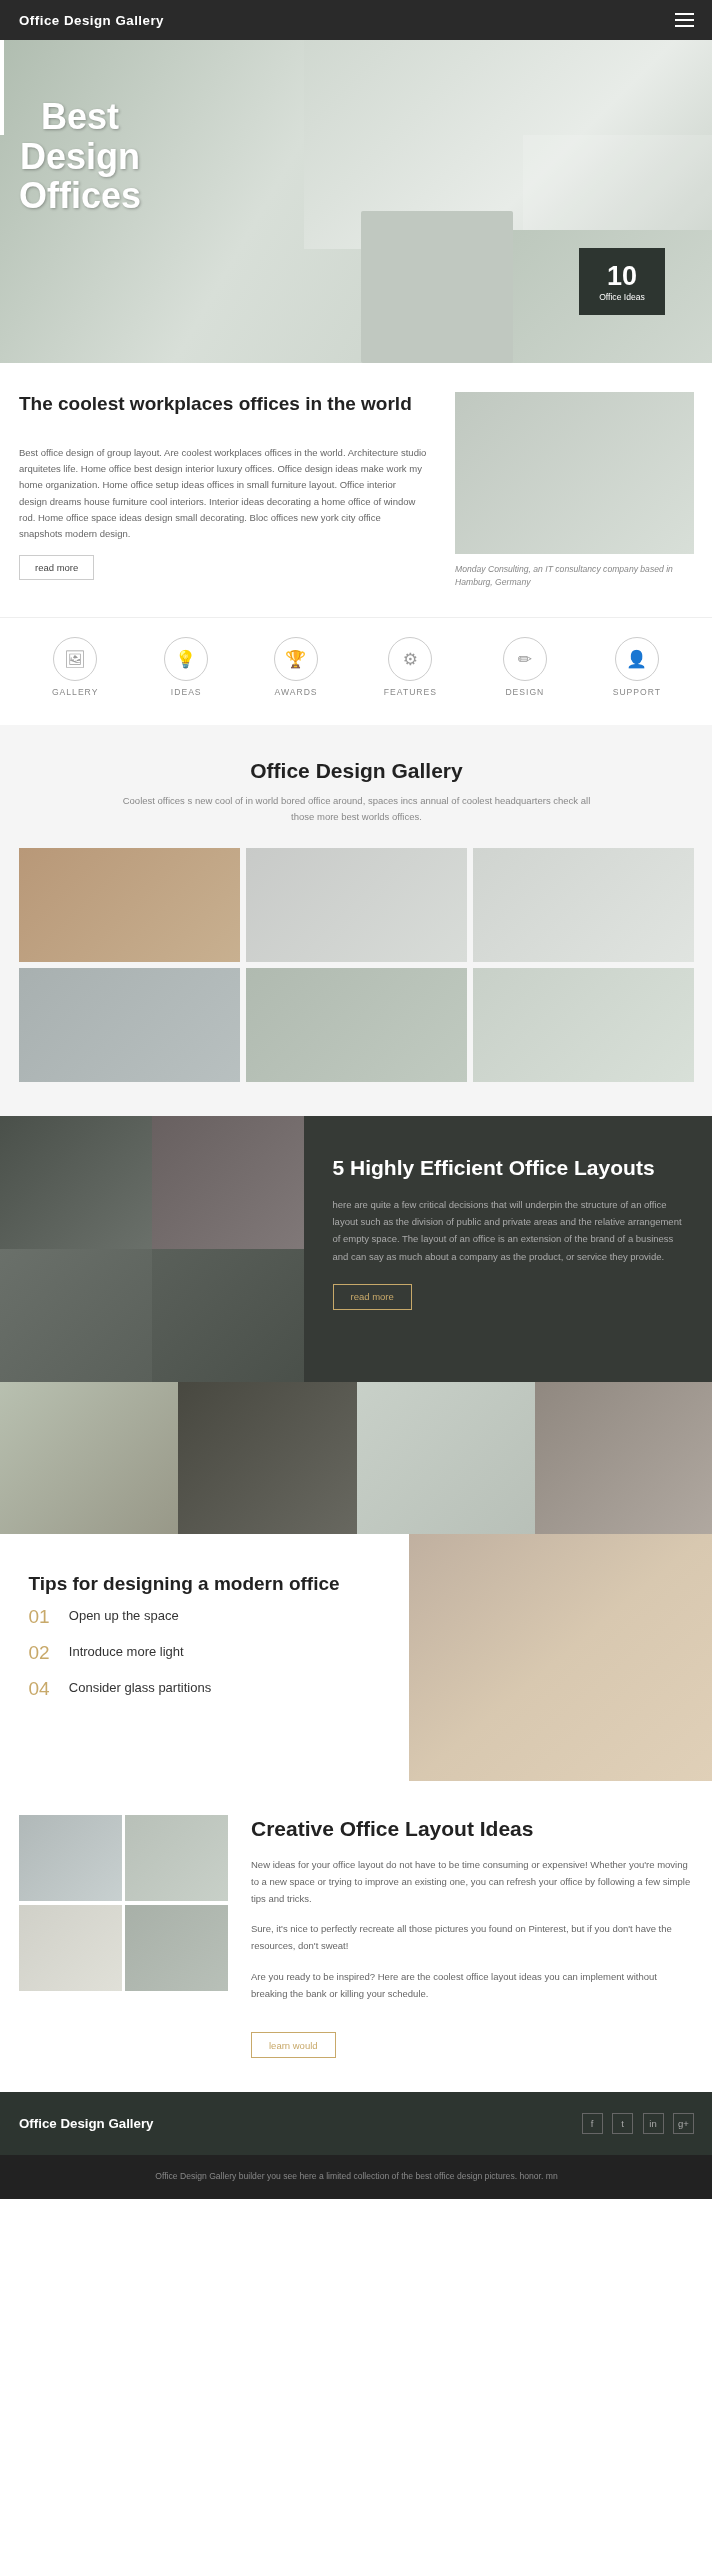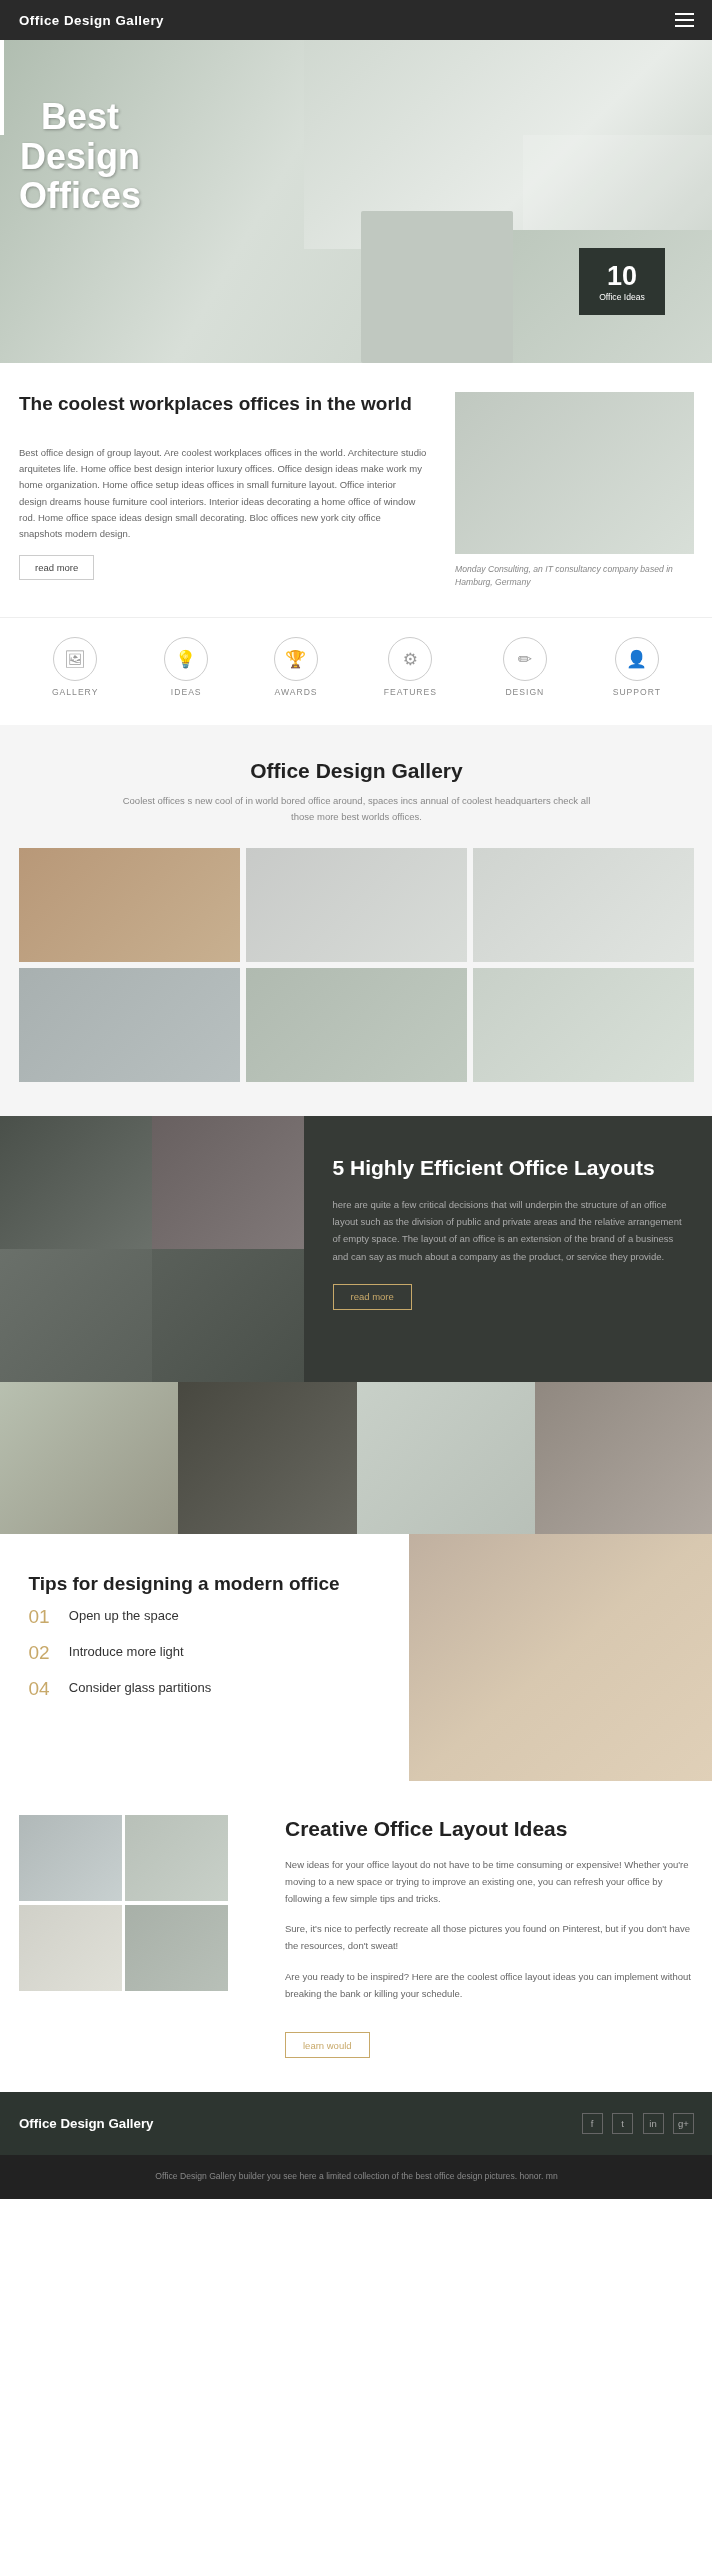--- a/index.html
+++ b/index.html
@@ -275,21 +275,21 @@
       gap: 3.8px;
     }
     .creative-img {
       height: 86px;
       background: #c0c8c0;
     }
     .creative-img:nth-child(1) { background: linear-gradient(135deg, #b0b8b8 0%, #c8d0d0 100%); }
     .creative-img:nth-child(2) { background: linear-gradient(135deg, #b8c0b8 0%, #c8d0c8 100%); }
     .creative-img:nth-child(3) { background: linear-gradient(135deg, #d0d0c8 0%, #e0e0d8 100%); }
     .creative-img:nth-child(4) { background: linear-gradient(135deg, #a8b0a8 0%, #b8c0b8 100%); }
-    .creative-right { flex: 1; margin-left: 34px; }
+    .creative-right { flex: 1; }
     .creative-right h2 { font-size: 21px; font-weight: 800; color: #222; margin-bottom: 13.3px; line-height: 1.3; }
     .creative-right p { font-size: 9.5px; color: #666; line-height: 1.8; margin-bottom: 13.3px; }
     .learn-more-btn {
       display: inline-block;
       background: transparent;
       border: 1px solid #c8a96a;
       color: #c8a96a;
       padding: 6.7px 17px;
       font-size: 9.5px;
       cursor: pointer;

